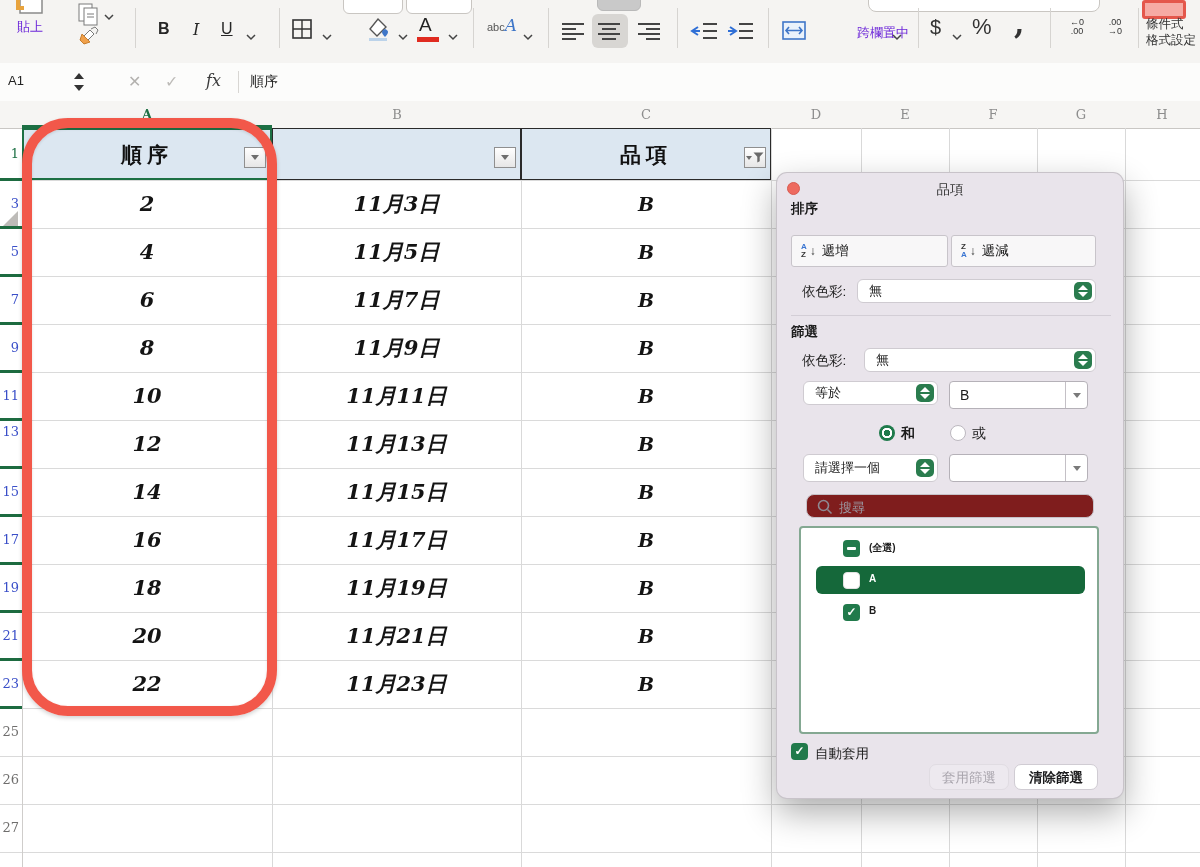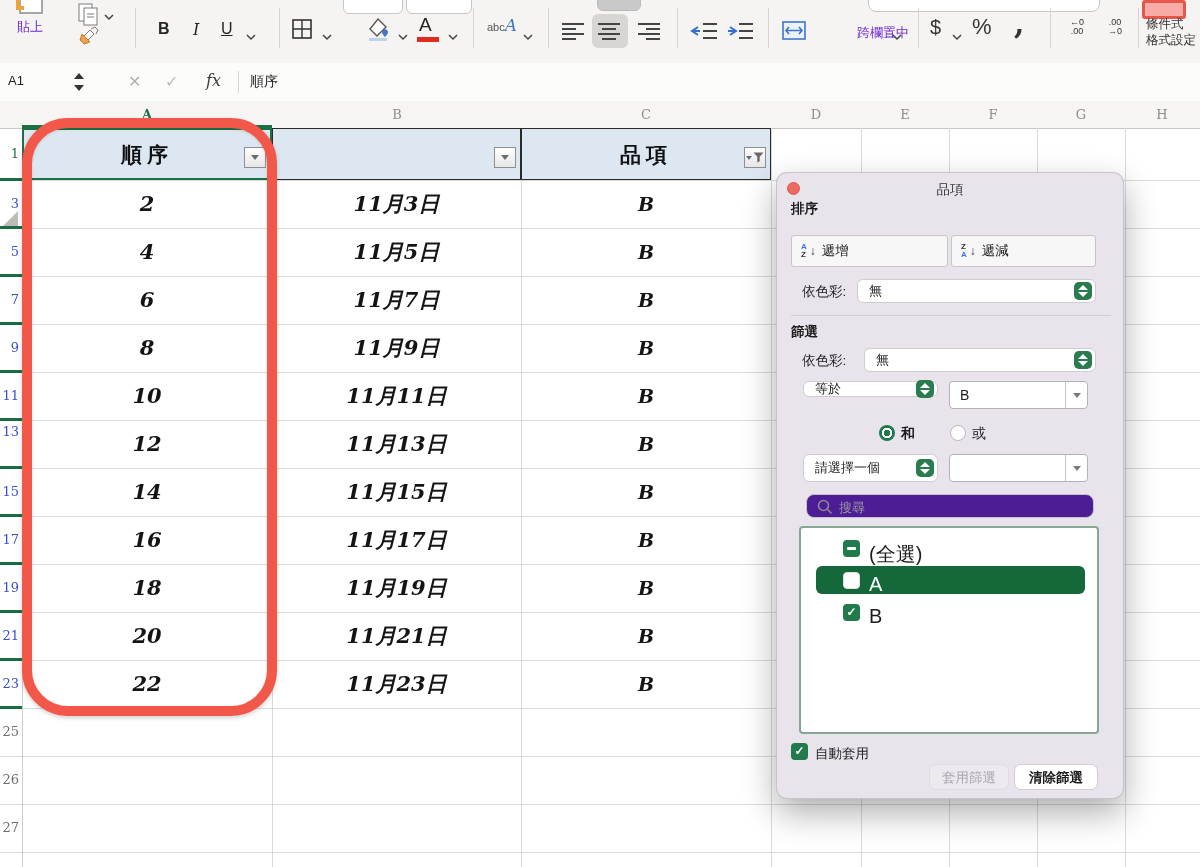--- a/index.html
+++ b/index.html
@@ -104,31 +104,31 @@
   .combo{position:absolute;background:#fff;border:1px solid #b5b1b8;border-radius:4px;box-sizing:border-box;}
   .combo .val{position:absolute;left:10px;top:50%;transform:translateY(-50%);font-size:14px;color:#1c1c1c;}
   .combo .arrow{position:absolute;right:0;top:0;bottom:0;width:21px;border-left:1px solid #c4c0c6;
                 display:flex;align-items:center;justify-content:center;}
   .combo .arrow i{width:0;height:0;border-left:4px solid transparent;border-right:4px solid transparent;
                   border-top:5px solid #7a7a7a;}
   .radio{position:absolute;width:16px;height:16px;border-radius:50%;}
   .radio.on{background:radial-gradient(circle at 50% 50%, #1f7a4b 0 3px, #ffffff 3.5px 5px, #1f7a4b 5.5px 100%);}
   .radio.off{background:#fff;border:1px solid #bcb8bf;box-sizing:border-box;}
   .radio-lbl{position:absolute;font-size:14px;color:#1c1c1c;}
-  .search{position:absolute;left:29px;top:321px;width:288px;height:24px;background:#4c1d95;
+  .search{position:absolute;left:29px;top:321px;width:288px;height:24px;background:#7f1d1d;
           border:1px solid #c6c2c8;border-radius:8px;box-sizing:border-box;}
   .search .ph{position:absolute;left:32px;top:4px;font-size:13px;color:#9b97a0;}
   .listbox{position:absolute;left:22px;top:353px;width:300px;height:208px;background:#fff;
            border:2px solid #84a892;border-radius:4px;box-sizing:border-box;}
   .chk{position:absolute;width:17px;height:17px;border-radius:4px;box-sizing:border-box;}
   .chk.green{background:#217a4b;color:#fff;font-size:12px;font-weight:bold;text-align:center;line-height:17px;}
   .chk.white{background:#fff;border:1px solid #e2e2e2;}
   .chk.indet::after{content:"";position:absolute;left:4px;top:7px;width:9px;height:3px;background:#fff;border-radius:1px;}
   .hl-row{position:absolute;left:15px;top:38px;width:269px;height:28px;background:#15683a;border-radius:6px;}
-  .list-lbl{position:absolute;font-size:20px;color:#1c1c1c;}
+  .list-lbl{position:absolute;font-size:10px;color:#1c1c1c;font-weight:bold;}
   .list-lbl.white{color:#fff;}
   .autorow-lbl{position:absolute;left:38px;top:572px;font-size:13.5px;color:#1c1c1c;}
   .dlg-btn{position:absolute;top:591px;height:26px;border-radius:7px;box-sizing:border-box;
            font-size:13.5px;text-align:center;line-height:26px;}
   .dlg-btn.disabled{left:152px;width:80px;background:#ede9ef;color:#a9a5ad;border:1px solid #e0dce2;}
   .dlg-btn.primary{left:237px;width:84px;background:#fff;color:#1c1c1e;border:1px solid #d0ccd3;font-weight:bold;}
 </style>
 </head>
 <body>
 
@@ -451,21 +451,21 @@
 
     <div class="fld-lbl" style="left:25px;top:179px;">依色彩:</div>
     <div class="dd" style="left:87px;top:175px;width:232px;height:24px;">
       <span class="val">無</span>
       <span class="stepper">
           <i class="up"></i>
           <i class="dn"></i>
         </span>
     </div>
 
-    <div class="dd" style="left:26px;top:208px;width:135px;height:16px;">
+    <div class="dd" style="left:26px;top:208px;width:135px;height:24px;">
       <span class="val">等於</span>
       <span class="stepper">
           <i class="up"></i>
           <i class="dn"></i>
         </span>
     </div>
     <div class="combo" style="left:172px;top:208px;width:139px;height:28px;">
       <span class="val">B</span>
       <span class="arrow">
           <i></i>

